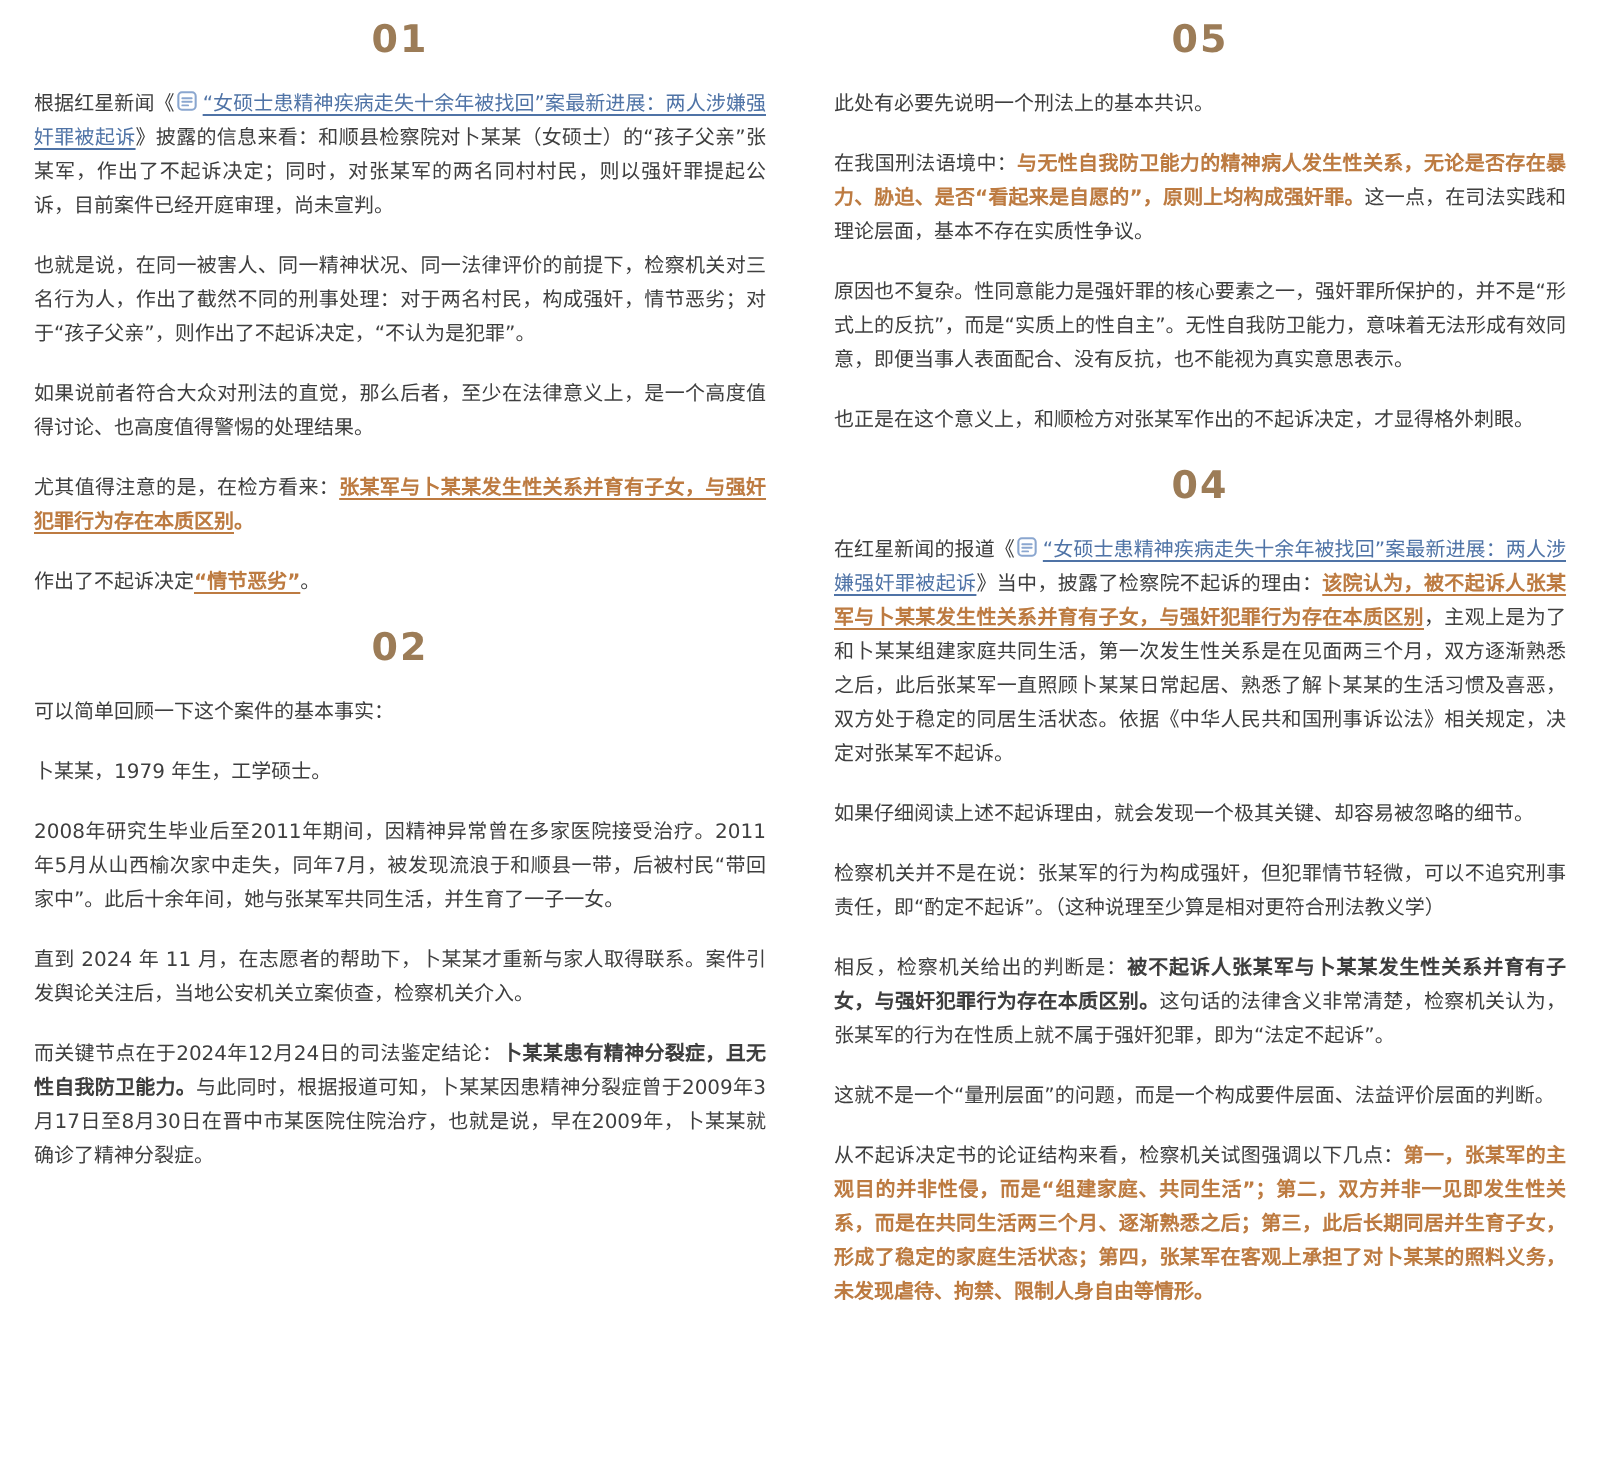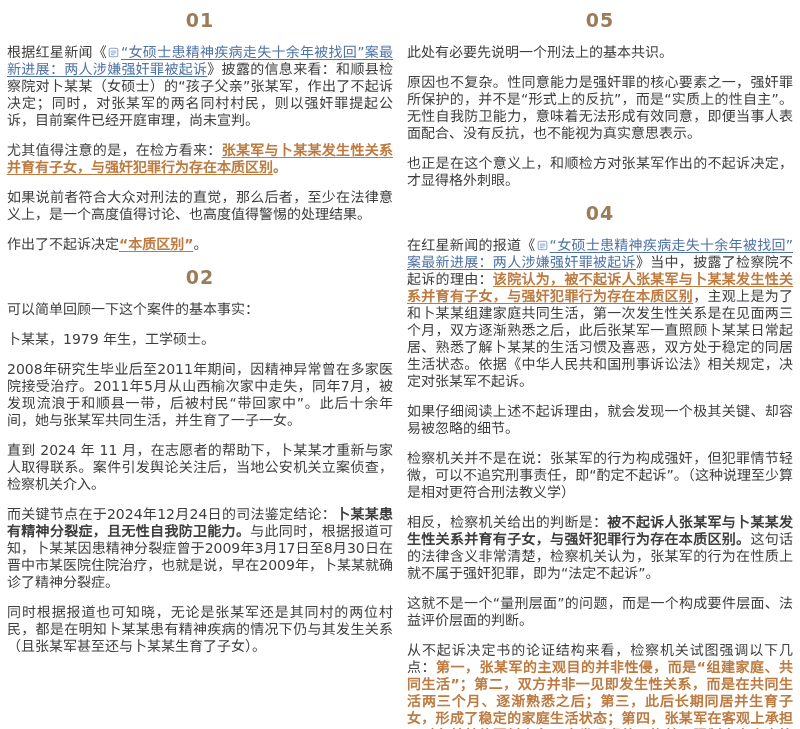--- a/index.html
+++ b/index.html
@@ -2,29 +2,29 @@
 <html lang="zh-CN" style="--heading: #9c7c57; --body: #3e3e3e; --link: #4f73a6; --link_icon: #8aa6cf; --highlight: #bd7b41; --background: #ffffff;"><head>
 <meta charset="utf-8">
 <style>
   html,body{margin:0;padding:0}
   body{
     width:800px;height:729px;background:#ffffff;overflow:hidden;
     font-family:"DejaVu Sans","Liberation Sans",sans-serif;
     -webkit-font-smoothing:antialiased;
   }
   .page{display:flex;width:800px;height:729px}
-  .col{width:400px;box-sizing:border-box;padding:0 7px;overflow:hidden}
+  .col{width:400px;box-sizing:border-box;padding:0 17px;overflow:hidden}
   .sec-num{
     text-align:center;color:var(--heading,#9c7c57);
     font-size:19px;font-weight:bold;letter-spacing:1px;
     margin:9px 0 13px;
   }
   section + section .sec-num{margin-top:11px}
   p.para{
-    margin:0 0 13px;font-size:14px;line-height:17px;
+    margin:0 0 13px;font-size:10px;line-height:17px;
     color:var(--body,#3e3e3e);text-align:justify;
     word-break:break-all;
   }
   .seg.plain{color:var(--body,#3e3e3e)}
   .seg.b{font-weight:bold}
   .seg.link{
     color:var(--link,#4f73a6);
     text-decoration:underline;text-underline-offset:2px;text-decoration-thickness:1px;
     cursor:pointer;
   }
@@ -43,42 +43,43 @@
 
 <main class="page">
   <div class="col">
     <section>
       <h2 class="sec-num">01</h2>
       <div class="sec-body">
           <p class="para"><span class="seg plain">根据红星新闻《</span><span class="link-icon"><svg viewBox="0 0 16 16" width="11" height="11" aria-hidden="true">
                 <rect x="1.7" y="1.7" width="12.6" height="12.6" rx="2.6" fill="none" stroke="currentColor" stroke-width="1.5"></rect>
                 <path d="M4.6 6h6.8M4.6 8.6h6.8M4.6 11.2h4.2" stroke="currentColor" stroke-width="1.4" fill="none" stroke-linecap="round"></path>
               </svg></span><a class="seg link">“女硕士患精神疾病走失十余年被找回”案最新进展：两人涉嫌强奸罪被起诉</a><span class="seg plain">》披露的信息来看：和顺县检察院对卜某某（女硕士）的“孩子父亲”张某军，作出了不起诉决定；同时，对张某军的两名同村村民，则以强奸罪提起公诉，目前案件已经开庭审理，尚未宣判。</span></p>
+          <p class="para"><span class="seg plain">也就是说，在同一被害人、同一精神状况、同一法律评价的前提下，检察机关对三名行为人，作出了截然不同的刑事处理：对于两名村民，构成强奸，情节恶劣；对于“孩子父亲”，则作出了不起诉决定，“不认为是犯罪”。</span></p>
+          <p class="para"><span class="seg plain">如果说前者符合大众对刑法的直觉，那么后者，至少在法律意义上，是一个高度值得讨论、也高度值得警惕的处理结果。</span></p>
           <p class="para"><span class="seg plain">尤其值得注意的是，在检方看来：</span><span class="seg hlu">张某军与卜某某发生性关系并育有子女，与强奸犯罪行为存在本质区别</span><span class="seg hl">。</span></p>
-          <p class="para"><span class="seg plain">如果说前者符合大众对刑法的直觉，那么后者，至少在法律意义上，是一个高度值得讨论、也高度值得警惕的处理结果。</span></p>
-          <p class="para"><span class="seg plain">作出了不起诉决定</span><span class="seg hlu">“本质区别”</span><span class="seg plain">。</span></p>
+          <p class="para"><span class="seg plain">作出了不起诉决定</span><span class="seg hlu">“情节恶劣”</span><span class="seg plain">。</span></p>
         </div>
     </section>
     <section>
       <h2 class="sec-num">02</h2>
       <div class="sec-body">
           <p class="para"><span class="seg plain">可以简单回顾一下这个案件的基本事实：</span></p>
           <p class="para"><span class="seg plain">卜某某，1979 年生，工学硕士。</span></p>
           <p class="para"><span class="seg plain">2008年研究生毕业后至2011年期间，因精神异常曾在多家医院接受治疗。2011年5月从山西榆次家中走失，同年7月，被发现流浪于和顺县一带，后被村民“带回家中”。此后十余年间，她与张某军共同生活，并生育了一子一女。</span></p>
           <p class="para"><span class="seg plain">直到 2024 年 11 月，在志愿者的帮助下，卜某某才重新与家人取得联系。案件引发舆论关注后，当地公安机关立案侦查，检察机关介入。</span></p>
           <p class="para"><span class="seg plain">而关键节点在于2024年12月24日的司法鉴定结论：</span><span class="seg b">卜某某患有精神分裂症，且无性自我防卫能力。</span><span class="seg plain">与此同时，根据报道可知，卜某某因患精神分裂症曾于2009年3月17日至8月30日在晋中市某医院住院治疗，也就是说，早在2009年，卜某某就确诊了精神分裂症。</span></p>
-          <p class="para"><span class="seg plain">同时根据报道也可知晓，无论是张某军还是其同村的两位村民，都是在明知卜某某患有精神疾病的情况下仍与其发生关系（且张某军甚至还与卜某某生育了子女）。</span></p>
         </div>
     </section>
   </div>
   <div class="col">
     <section>
       <h2 class="sec-num">05</h2>
       <div class="sec-body">
           <p class="para"><span class="seg plain">此处有必要先说明一个刑法上的基本共识。</span></p>
+          <p class="para"><span class="seg plain">在我国刑法语境中：</span><span class="seg hl">与无性自我防卫能力的精神病人发生性关系，无论是否存在暴力、胁迫、是否“看起来是自愿的”，原则上均构成强奸罪。</span><span class="seg plain">这一点，在司法实践和理论层面，基本不存在实质性争议。</span></p>
           <p class="para"><span class="seg plain">原因也不复杂。性同意能力是强奸罪的核心要素之一，强奸罪所保护的，并不是“形式上的反抗”，而是“实质上的性自主”。无性自我防卫能力，意味着无法形成有效同意，即便当事人表面配合、没有反抗，也不能视为真实意思表示。</span></p>
           <p class="para"><span class="seg plain">也正是在这个意义上，和顺检方对张某军作出的不起诉决定，才显得格外刺眼。</span></p>
         </div>
     </section>
     <section>
       <h2 class="sec-num">04</h2>
       <div class="sec-body">
           <p class="para"><span class="seg plain">在红星新闻的报道《</span><span class="link-icon"><svg viewBox="0 0 16 16" width="11" height="11" aria-hidden="true">
                 <rect x="1.7" y="1.7" width="12.6" height="12.6" rx="2.6" fill="none" stroke="currentColor" stroke-width="1.5"></rect>
                 <path d="M4.6 6h6.8M4.6 8.6h6.8M4.6 11.2h4.2" stroke="currentColor" stroke-width="1.4" fill="none" stroke-linecap="round"></path>

